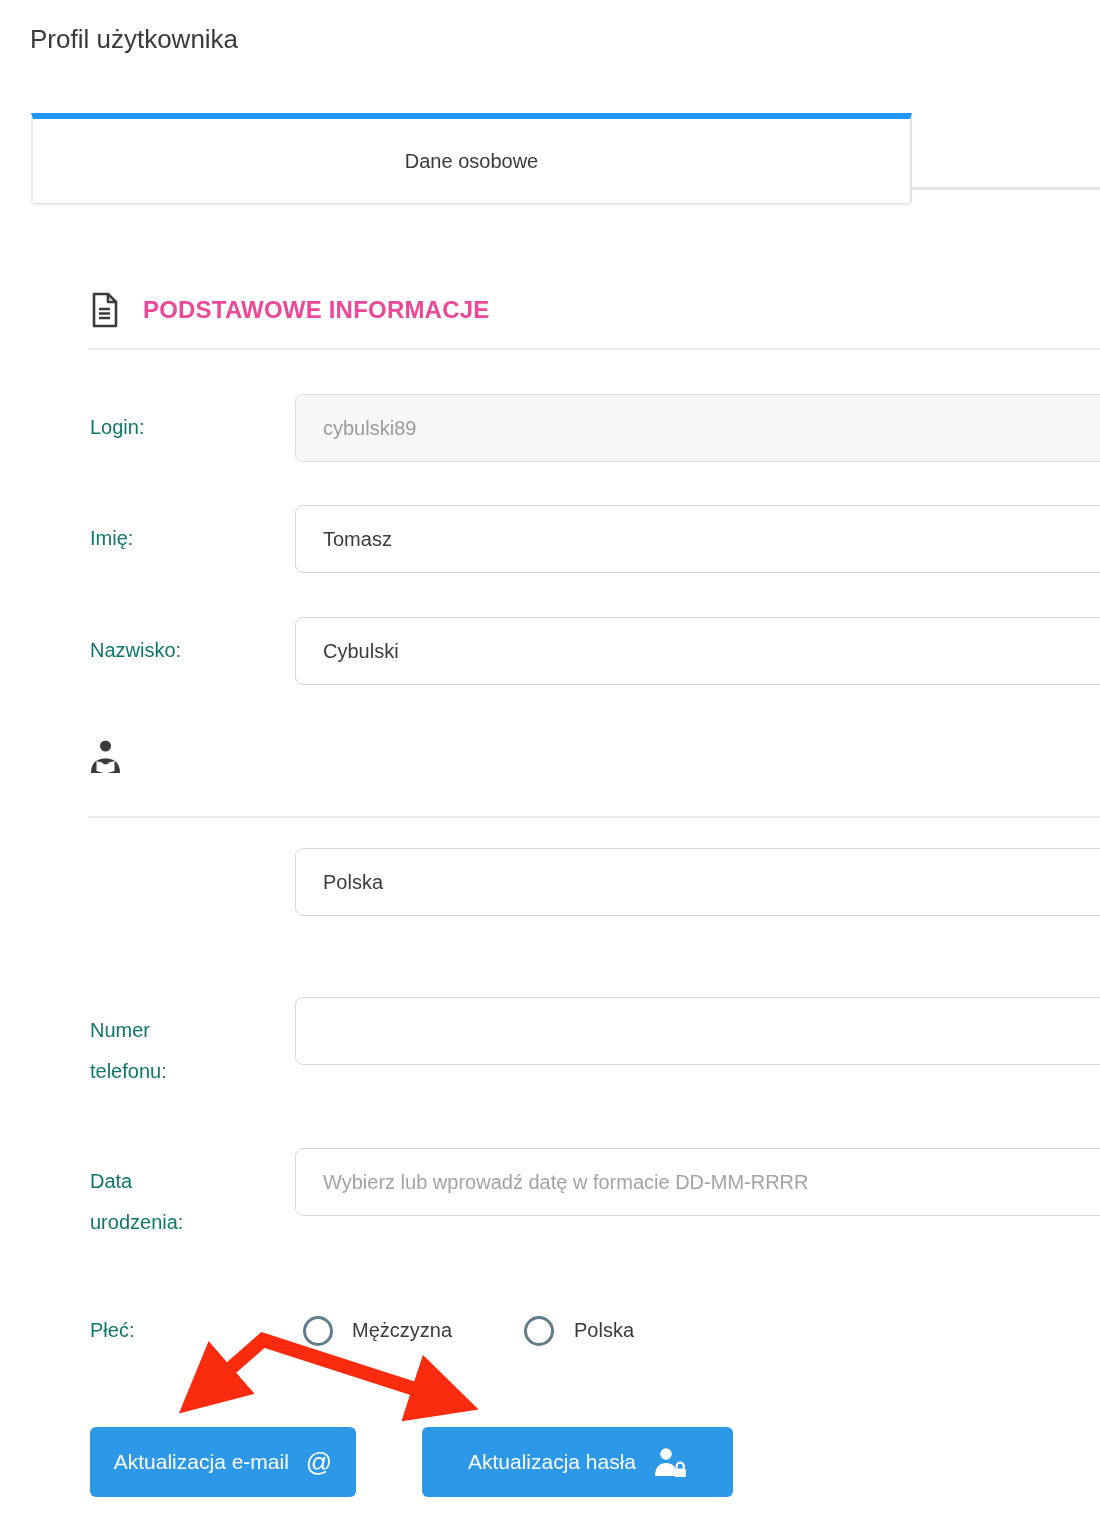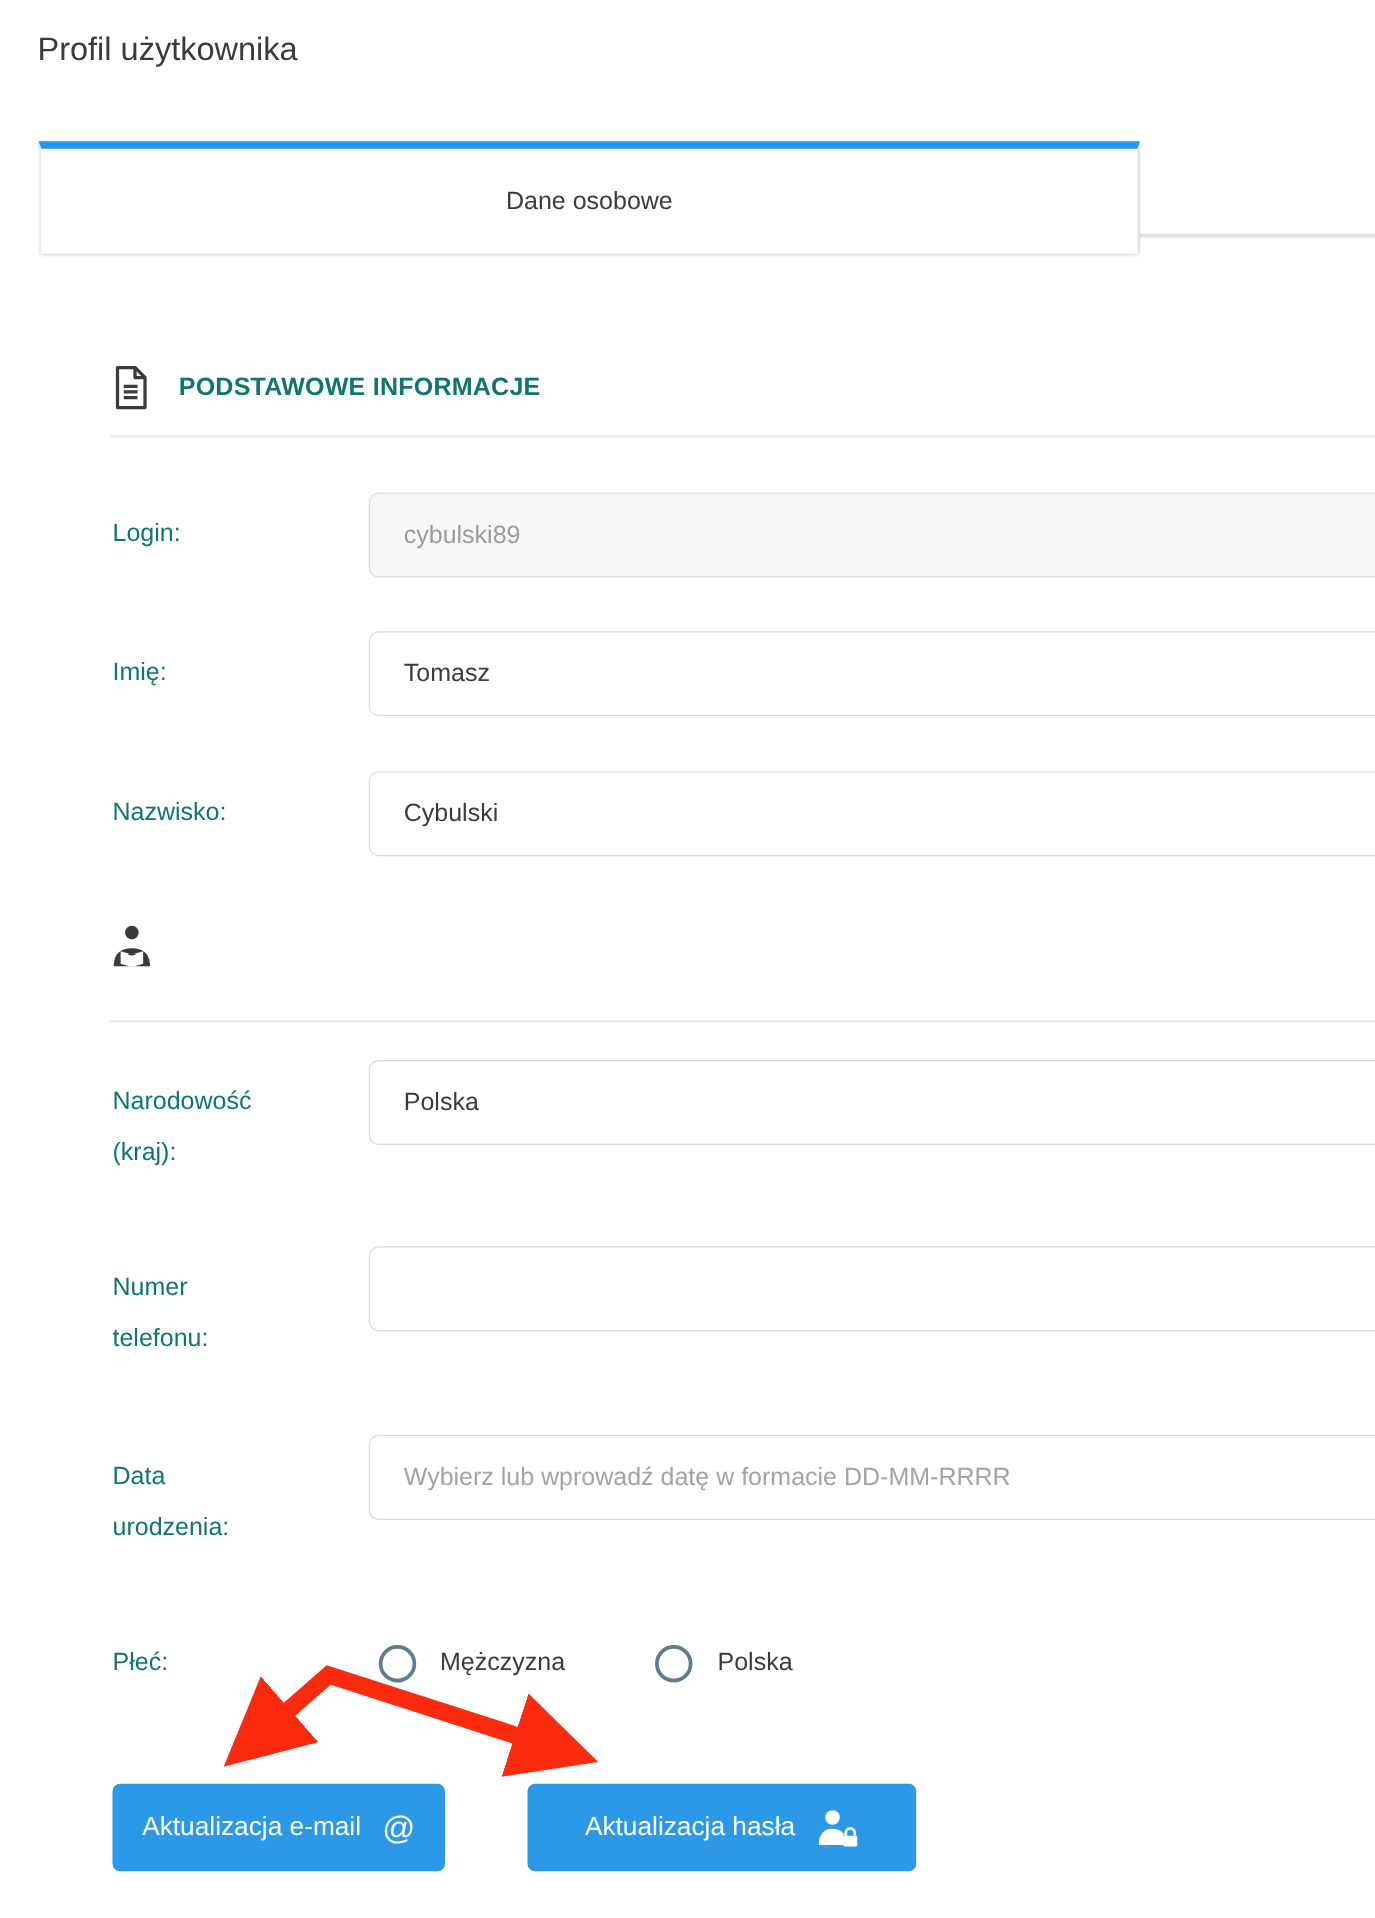--- a/index.html
+++ b/index.html
@@ -13,21 +13,21 @@
   .tabbar-rest { position:absolute; left:912px; right:0; top:113px; height:77px;
     background:#fff; border-bottom:3px solid #e2e2e2; }
   .tab-active { position:absolute; left:31px; top:113px; width:881px; height:90px;
     background:#fff; border-top:6px solid #2196f3; border-left:2px solid #ededed;
     border-right:2px solid #e3e3e3; box-shadow:0 3px 3px -2px rgba(0,0,0,0.18);
     display:flex; align-items:center; justify-content:center; font-size:20px; color:#3b3b3b;
     cursor:pointer; }
 
   
   .section-header { position:absolute; left:90px; display:flex; align-items:center; gap:24px; }
-  .section-header .title { font-size:20px; font-weight:700; letter-spacing:0.2px; color:#0f766e; }
+  .section-header .title { font-size:24px; font-weight:700; letter-spacing:0.2px; color:#ec4899; }
   .divider { position:absolute; left:88px; right:0; height:2px; background:#ececec; }
 
   
   .field-label { position:absolute; left:90px; font-size:20px; line-height:41px; color:#0f766e; }
   .narrow { width:140px; }
   .tinput { position:absolute; left:295px; width:830px; height:68px;
     border:1px solid #d8d8d8; border-radius:8px; background:#fff;
     font-family:"Liberation Sans", sans-serif; font-size:20px; color:#3b3b3b;
     padding:0 0 0 27px; outline:none; }
   .tinput::placeholder { color:#a3a3a3; opacity:1; }
@@ -85,21 +85,20 @@
       <svg width="31" height="37" viewBox="0 0 31 37">
         <circle cx="15.5" cy="6" r="5.5" fill="#3b3b3b"></circle>
         <path d="M1,33 c0,-11 6.5,-14.5 14.5,-14.5 c8,0 14.5,3.5 14.5,14.5 z" fill="#3b3b3b"></path>
         <path d="M6.5,21 l9,2.6 9,-2.6 v10 l-9,2.6 -9,-2.6 z" fill="#ffffff"></path>
         <path d="M15.5,24.6 l-3.6,-1.3 3.6,-1.3 3.6,1.3 z" fill="#3b3b3b"></path>
       </svg>
     </span>
   </div>
   <div class="divider" style="top:816px;"></div>
 
-  <label class="field-label narrow" style="top:861px;">Narodowość (kraj):</label>
   <input class="tinput" style="top: 848px;" value="Polska">
 
   <label class="field-label narrow" style="top:1010px;">Numer telefonu:</label>
   <input class="tinput" style="top: 997px;" value="">
 
   <label class="field-label narrow" style="top:1161px;">Data urodzenia:</label>
   <input class="tinput" style="top: 1148px;" placeholder="Wybierz lub wprowadź datę w formacie DD-MM-RRRR">
 
   <label class="field-label" style="top:1310px;">Płeć:</label>
   <span class="radio-circle" style="left:303px; top:1316px;"></span>

